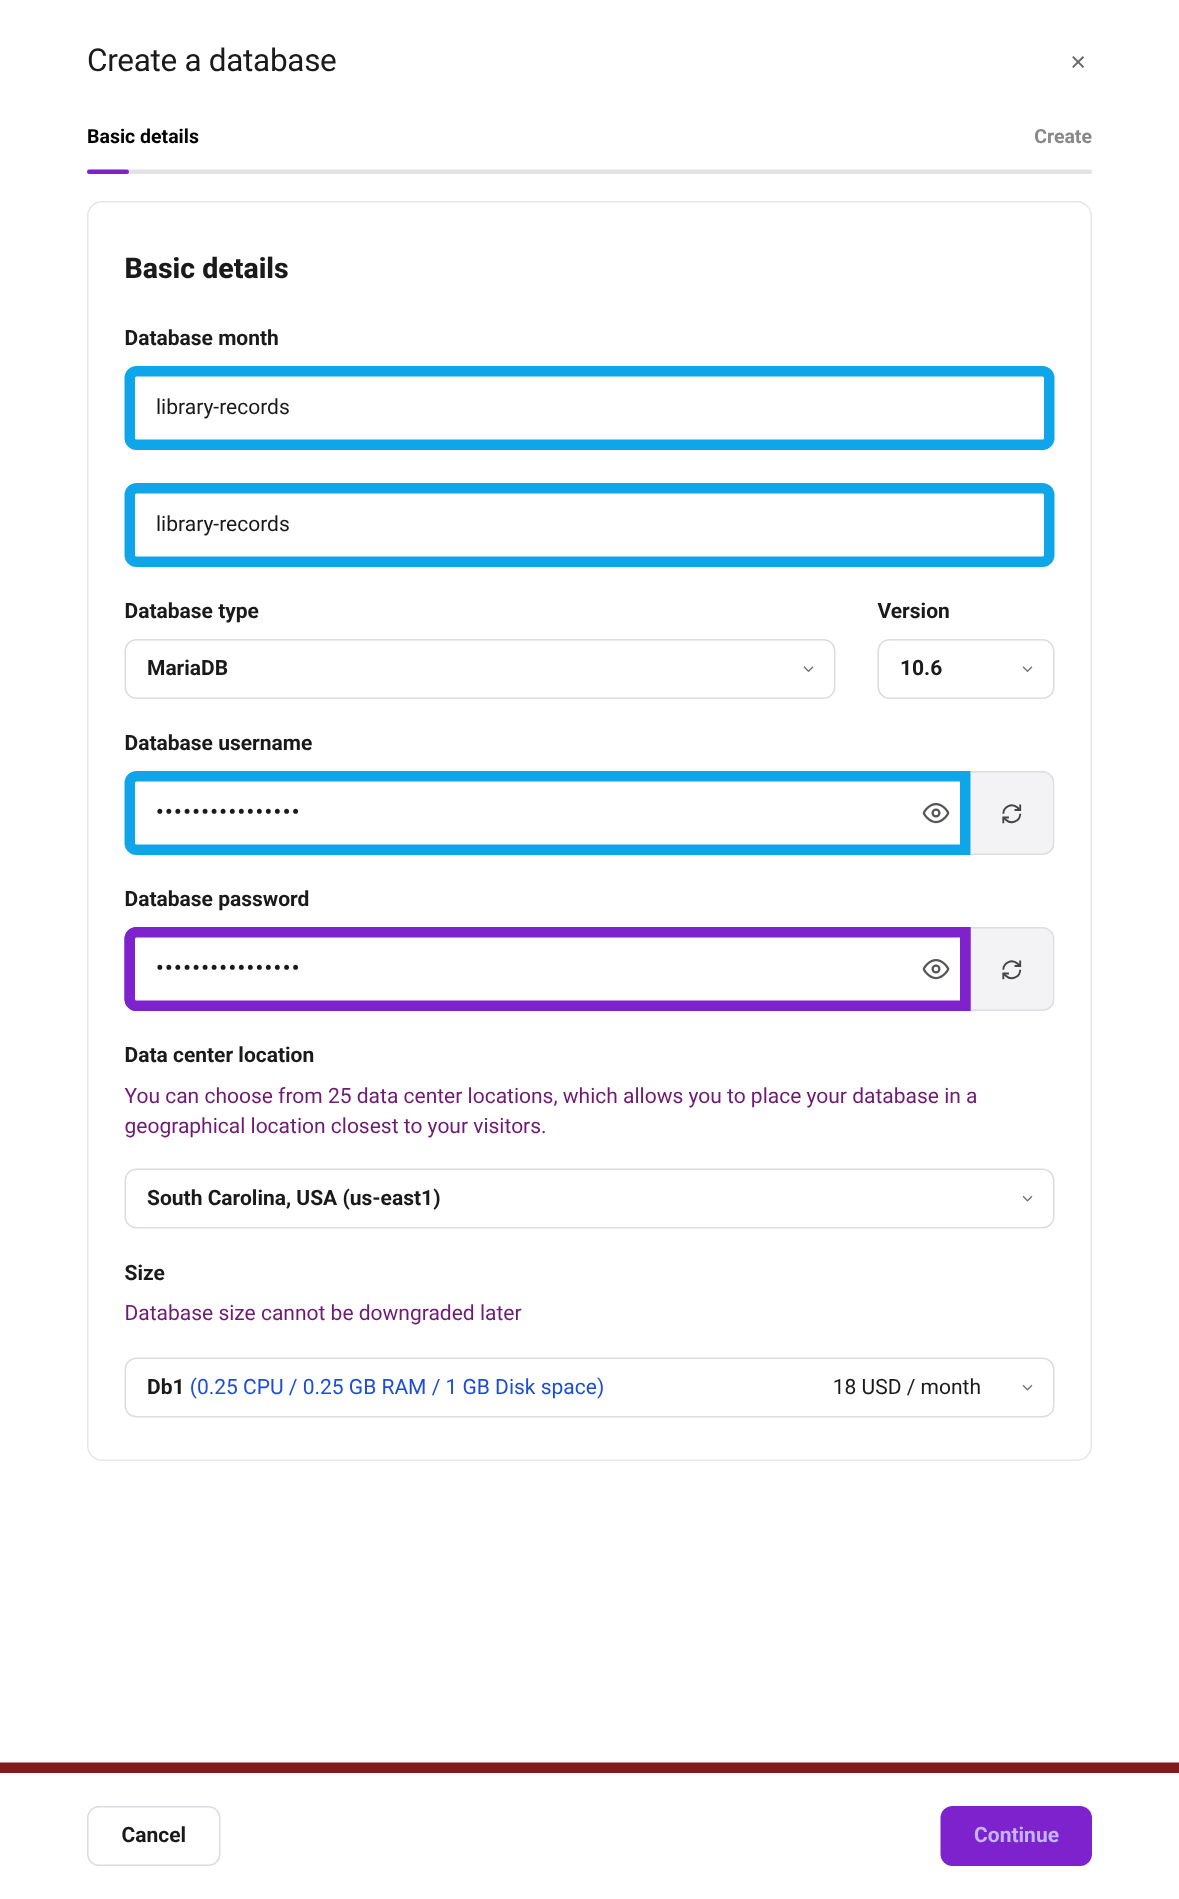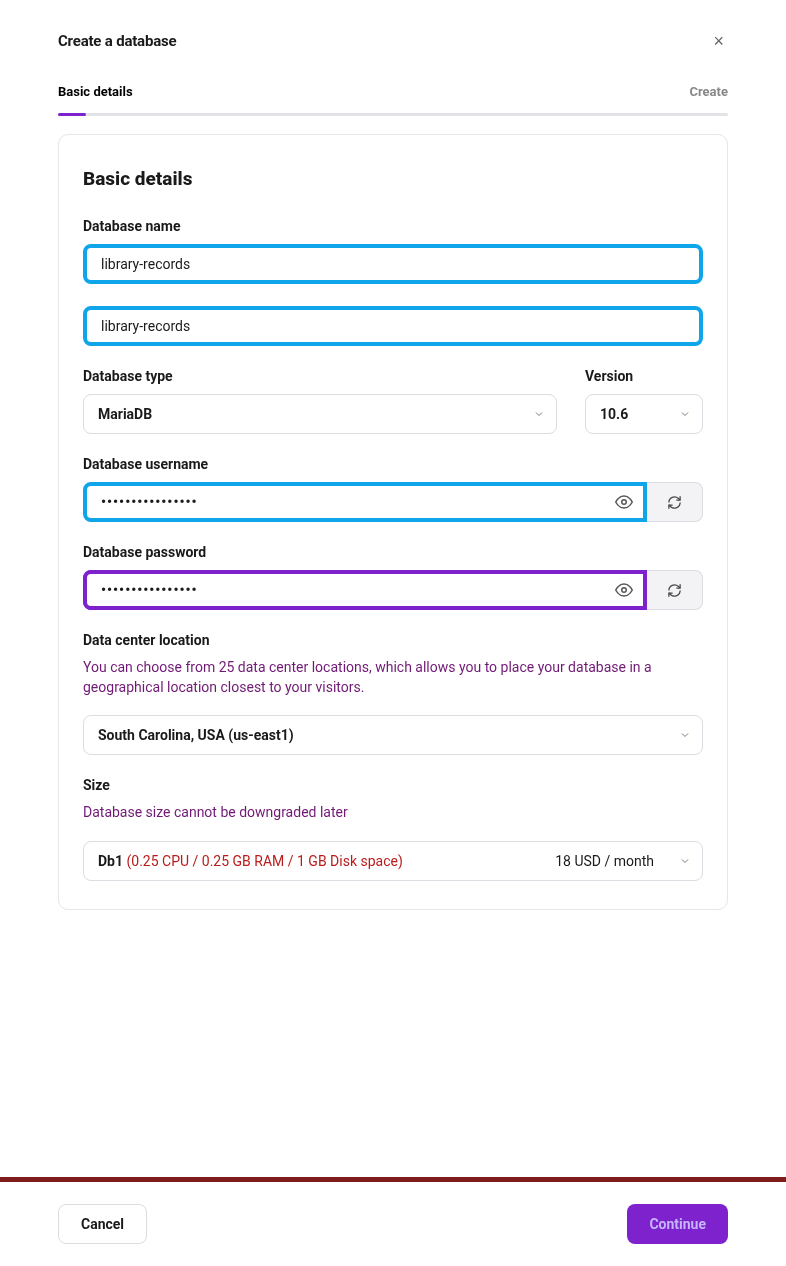--- a/index.html
+++ b/index.html
@@ -13,22 +13,22 @@
   }
   .container {
     padding: 28px 58px 0 58px;
   }
   .header-row {
     display: flex;
     justify-content: space-between;
     align-items: center;
   }
   .page-title {
-    font-size: 15px;
-    font-weight: 700;
+    font-size: 21px;
+    font-weight: 400;
     letter-spacing: -0.2px;
   }
   .close-btn {
     font-size: 18px;
     color: #666;
     cursor: pointer;
     background: none;
     border: none;
     line-height: 1;
     padding: 4px;
@@ -78,22 +78,22 @@
     display: block;
   }
   .field-desc {
     font-size: 14px;
     color: #701a75;
     margin-top: 2px;
     line-height: 1.4;
   }
   .input, .select {
     width: 100%;
-    height: 40px;
-    border: 4px solid #0ea5e9;
+    height: 56px;
+    border: 7px solid #0ea5e9;
     border-radius: 8px;
     padding: 2px 14px;
     font-size: 14px;
     font-family: inherit;
     background: #fff;
     color: #1a1a1a;
     outline: none;
   }
   .row {
     display: flex;
@@ -115,21 +115,21 @@
     align-items: center;
     height: 40px;
     border: 1px solid #dcdce2;
     border-radius: 8px;
     padding: 0 36px 0 14px;
     font-size: 14px;
     background: #fff;
     cursor: pointer;
     font-weight: 700;
   }
-  .select-value .muted { font-weight: 400; color: #b91c1c; }
+  .select-value .muted { font-weight: 400; color: #1d4ed8; }
   .select-value.with-price { justify-content: space-between; }
   .price { font-weight: 400; margin-right: 12px; }
   .input-group {
     display: flex;
     gap: 0;
   }
   .input-group .input-box {
     flex: 1 1 auto;
     position: relative;
   }
@@ -163,21 +163,21 @@
     cursor: pointer;
     display: flex;
     align-items: center;
     justify-content: center;
     color: #444;
   }
   .spacer { height: 18px; }
   .footer {
     position: absolute;
     left: 0; right: 0; bottom: 0;
-    border-top: 5px solid #7f1d1d;
+    border-top: 7px solid #7f1d1d;
     padding: 22px 58px;
     display: flex;
     justify-content: space-between;
     align-items: center;
     background: #fff;
   }
   .btn {
     height: 40px;
     border-radius: 8px;
     padding: 0 22px;
@@ -218,21 +218,21 @@
     <span class="step">Create</span>
   </div>
   <div class="progress-track">
     <div class="progress-fill"></div>
   </div>
 
   <div class="card">
     <h2 class="section-title">Basic details</h2>
 
     <div class="field">
-      <label class="field-label">Database name</label>
+      <label class="field-label">Database month</label>
       <input class="input" type="text" value="library-records" style="">
     </div>
 
     <div class="field">
       <input class="input" type="text" value="library-records" style="">
     </div>
 
     <div class="row field">
       <div class="col-grow">
         <label class="field-label">Database type</label>

